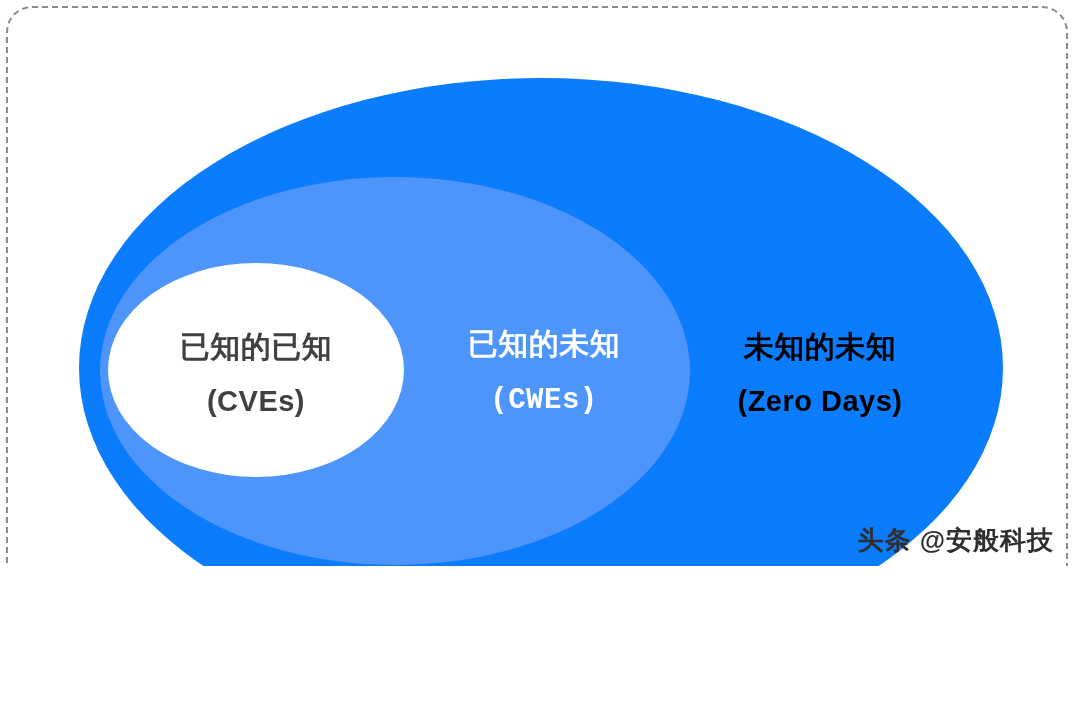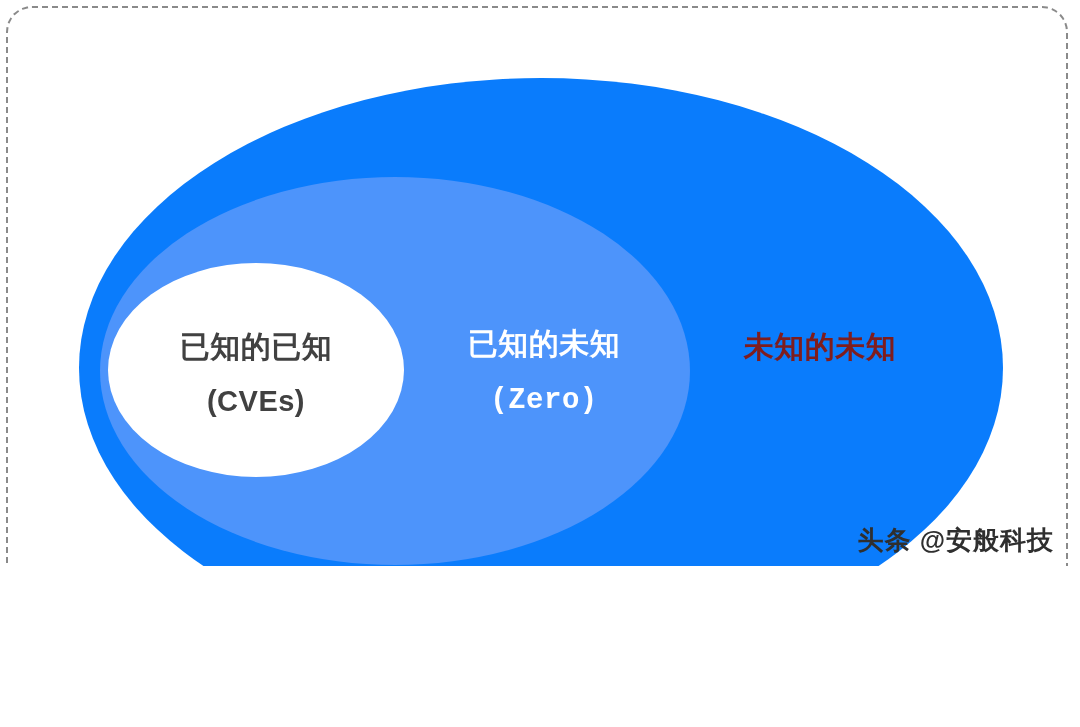--- a/index.html
+++ b/index.html
@@ -99,24 +99,25 @@
     </svg>
   </div>
 
   <div class="label" id="label-cve" style="color: rgb(65, 65, 65);">
     <span class="cn">已知的已知</span>
     <span class="en">(CVEs)</span>
   </div>
 
   <div class="label" id="label-cwe" style="color: rgb(255, 255, 255); font-family: Liberation Mono, monospace;">
     <span class="cn">已知的未知</span>
-    <span class="en">(Zero)</span>
+    <span class="en">(CWEs)</span>
   </div>
 
-  <div class="label" id="label-zero" style="color: #7f1d1d;">
+  <div class="label" id="label-zero" style="color: #000000;">
     <span class="cn">未知的未知</span>
+    <span class="en">(Zero Days)</span>
   </div>
 
   <div id="watermark">头条 @安般科技</div>
 
   <div class="dashed-frame" style="border-color: rgb(138, 138, 138);"></div>
 
 </div>
 
 </body></html>

